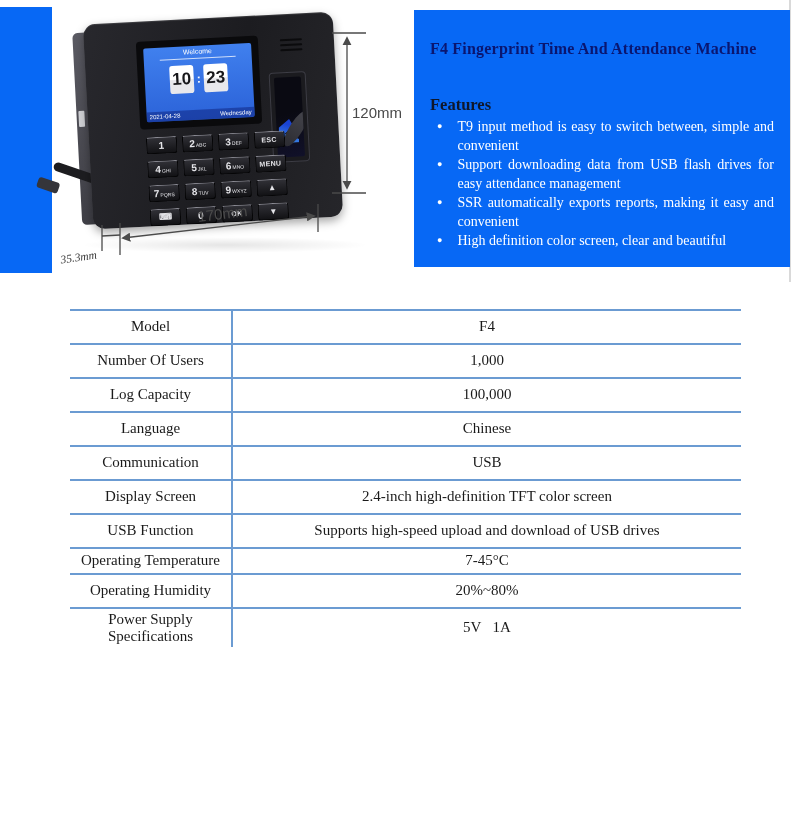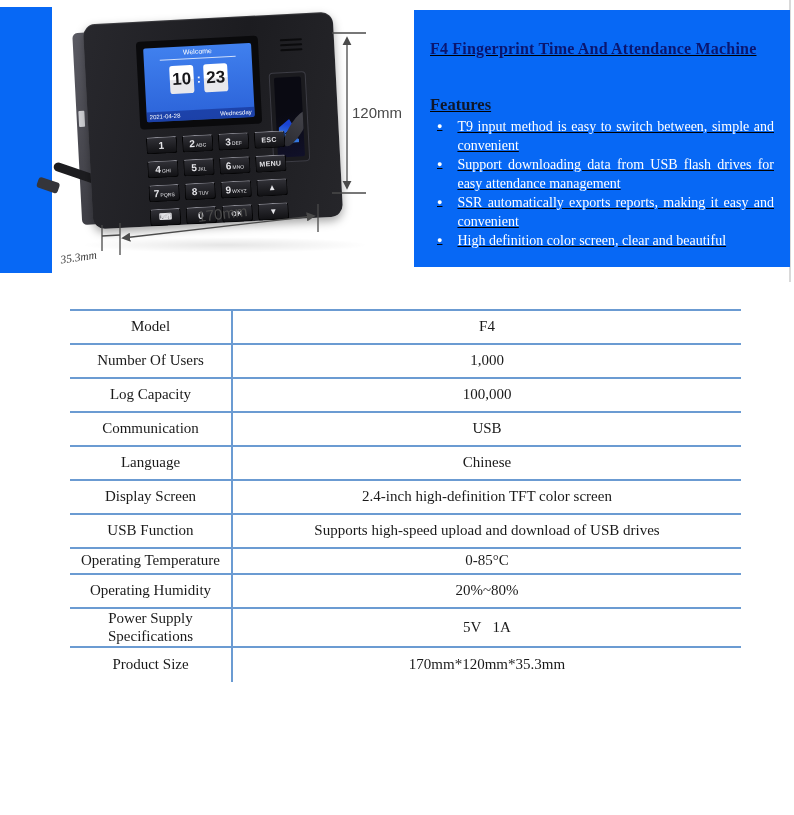--- a/index.html
+++ b/index.html
@@ -8,21 +8,21 @@
     position:relative; width:794px; height:815px; overflow:hidden;
     background:#ffffff; font-family:"Liberation Serif", serif;
   }
 
   
   .accent-strip { position:absolute; left:0; top:7px; width:52px; height:266px; background:#0768f5; }
   .page-edge { position:absolute; left:789px; top:0; width:2px; height:282px; background:#d9d9d9; }
 
   .feature-panel {
     position:absolute; left:414px; top:10px; width:376px; height:257px;
-    background:#0768f5; padding:30px 16px 0 16px;text-decoration:underline;
+    background:#0768f5; padding:30px 16px 0 16px;
   }
   .panel-title {
     color:#0a1670; font-size:16px; font-weight:bold; white-space:nowrap; letter-spacing:.2px;
   }
   .features-heading { margin-top:37px; color:#0f172a; font-size:16.5px; font-weight:bold; }
   .feature-list { list-style:none; margin-top:2px; }
   .feature-item { display:flex; align-items:flex-start; }
   .bullet { color:#ffffff; font-size:9px; line-height:19px; margin:0 15px 0 7px; flex:0 0 auto; }
   .feature-text { color:#ffffff; font-size:14px; line-height:19px; text-align:justify; flex:1 1 auto; }
 
@@ -284,47 +284,43 @@
         </tr>
       <tr class="h34">
           <td class="lbl">Number Of Users</td>
           <td>1,000</td>
         </tr>
       <tr class="h34">
           <td class="lbl">Log Capacity</td>
           <td>100,000</td>
         </tr>
       <tr class="h34">
+          <td class="lbl">Language</td>
+          <td>Chinese</td>
+        </tr>
+      <tr class="h34">
           <td class="lbl">Communication</td>
           <td>USB</td>
         </tr>
       <tr class="h34">
-          <td class="lbl">Language</td>
-          <td>Chinese</td>
-        </tr>
-      <tr class="h34">
           <td class="lbl">Display Screen</td>
           <td>2.4-inch high-definition TFT color screen</td>
         </tr>
       <tr class="h34">
           <td class="lbl">USB Function</td>
           <td>Supports high-speed upload and download of USB drives</td>
         </tr>
       <tr class="h30">
           <td class="lbl">Operating Temperature</td>
-          <td>0-85°C</td>
+          <td>7-45°C</td>
         </tr>
       <tr class="h34">
           <td class="lbl">Operating Humidity</td>
           <td>20%~80%</td>
         </tr>
       <tr class="h39">
           <td class="lbl">Power Supply Specifications</td>
           <td>5V&nbsp;&nbsp;&nbsp;1A</td>
         </tr>
-      <tr class="h35">
-          <td class="lbl">Product Size</td>
-          <td>170mm*120mm*35.3mm</td>
-        </tr>
     </tbody>
   </table>
 
 </div>
 
 </body></html>

